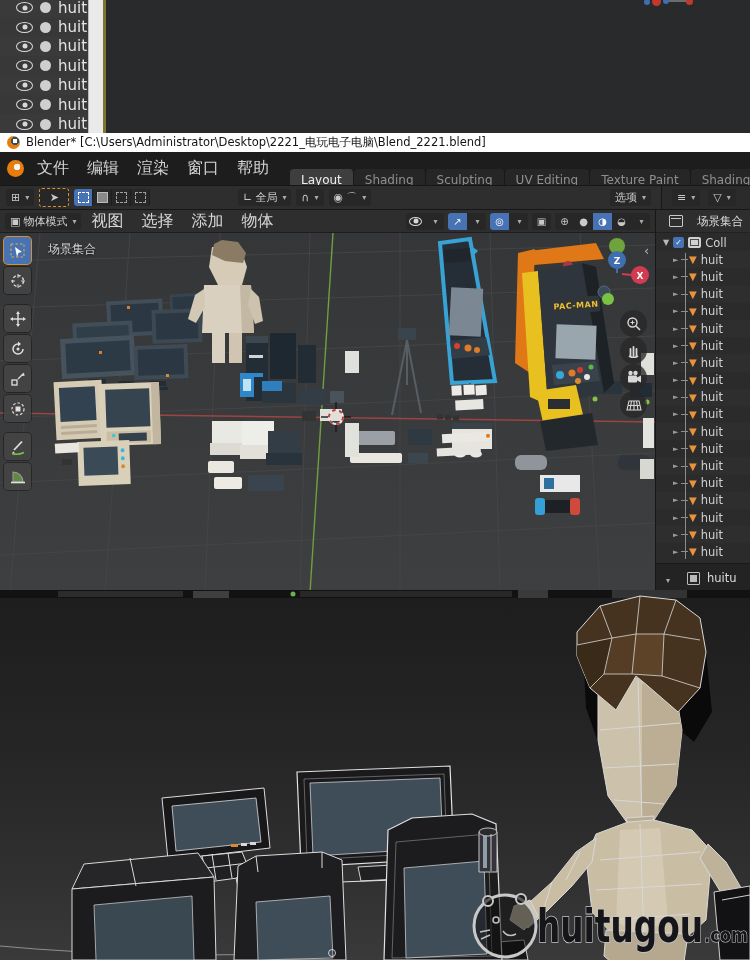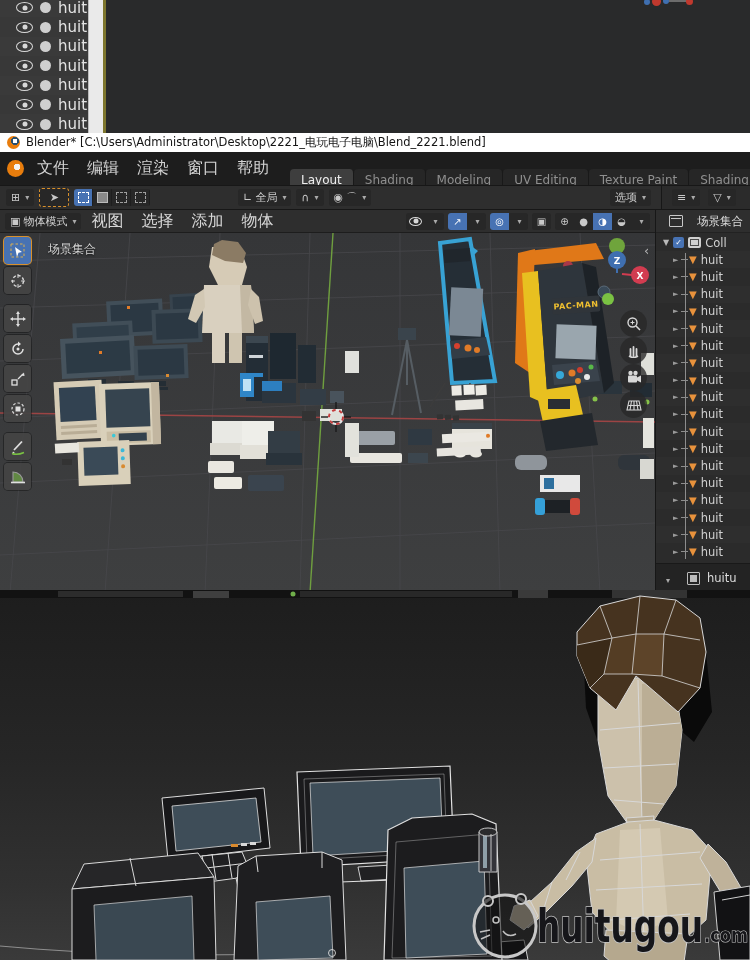--- a/index.html
+++ b/index.html
@@ -160,21 +160,21 @@
     <div class="topbar">
       <span class="blogo2"></span>
       <span class="menu">文件</span>
       <span class="menu">编辑</span>
       <span class="menu">渲染</span>
       <span class="menu">窗口</span>
       <span class="menu">帮助</span>
       <div class="tabs">
         <span class="tab active">Layout</span>
         <span class="tab">Shading</span>
-        <span class="tab">Modeling</span>
+        <span class="tab">Sculpting</span>
         <span class="tab">UV Editing</span>
         <span class="tab">Texture Paint</span>
         <span class="tab">Shading</span>
         <span class="tab">Animation</span>
 
       </div>
     </div>
 
     <div class="tsr">
       <div class="tsr-main">

